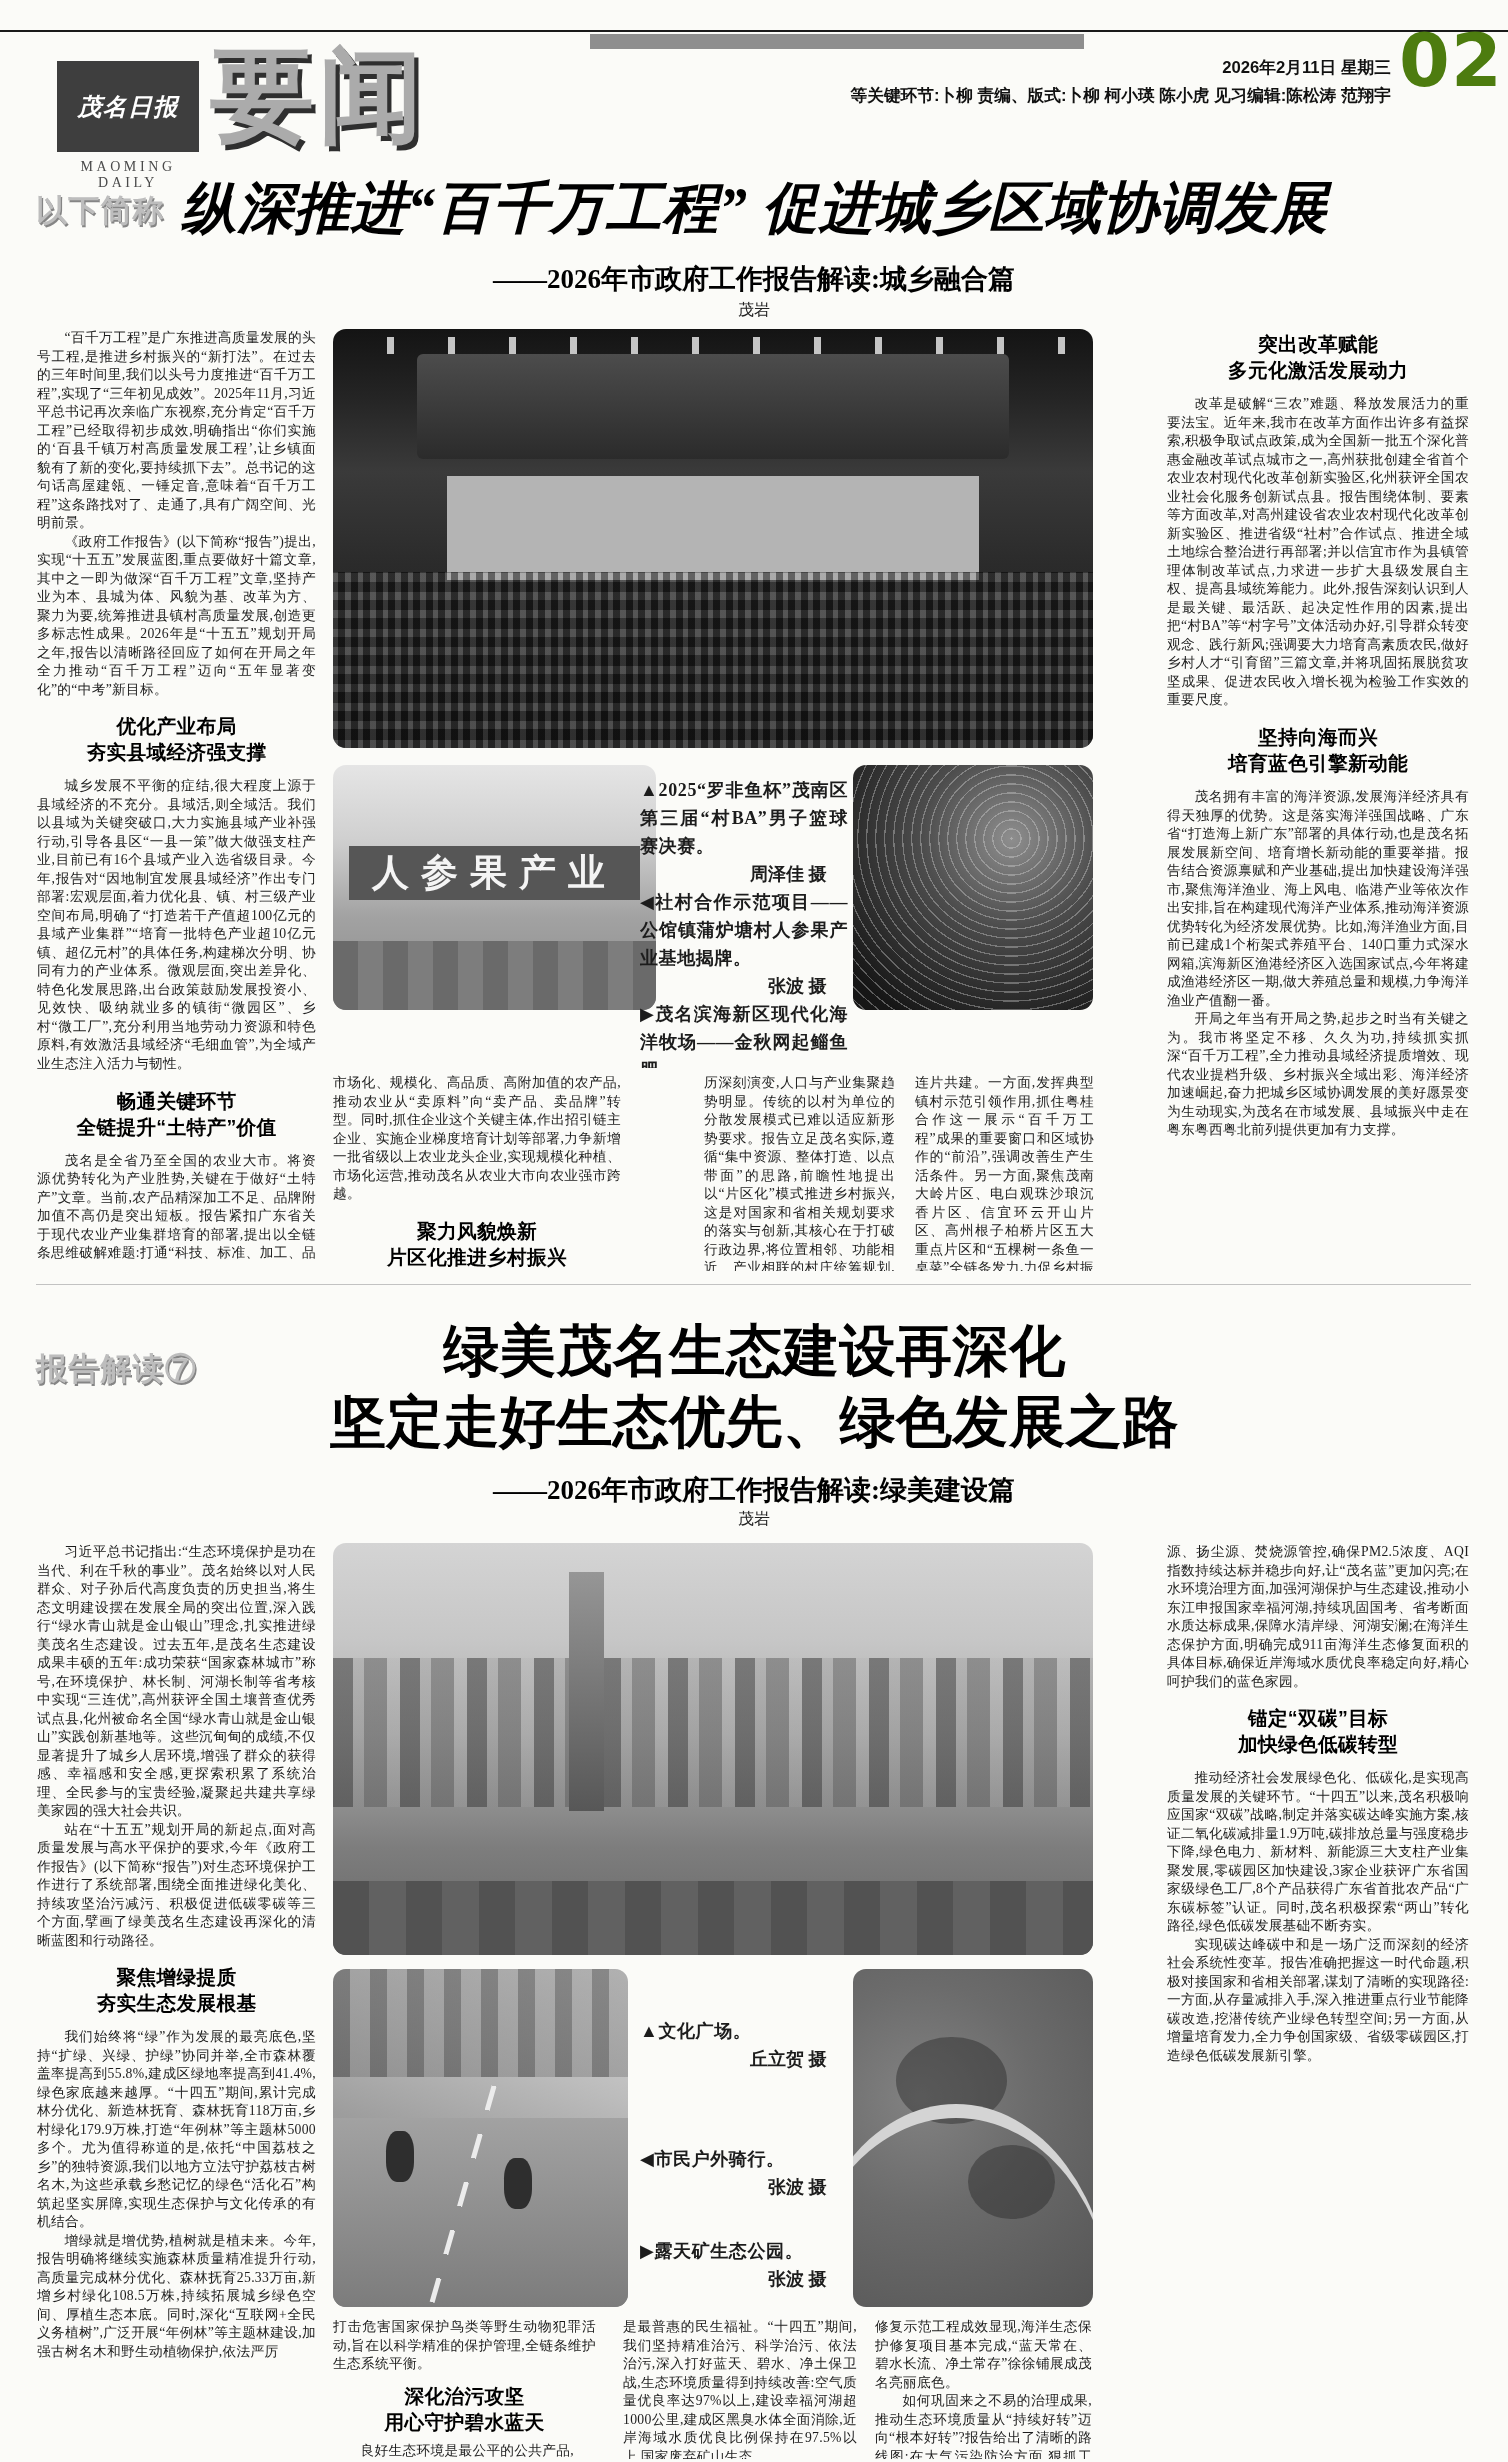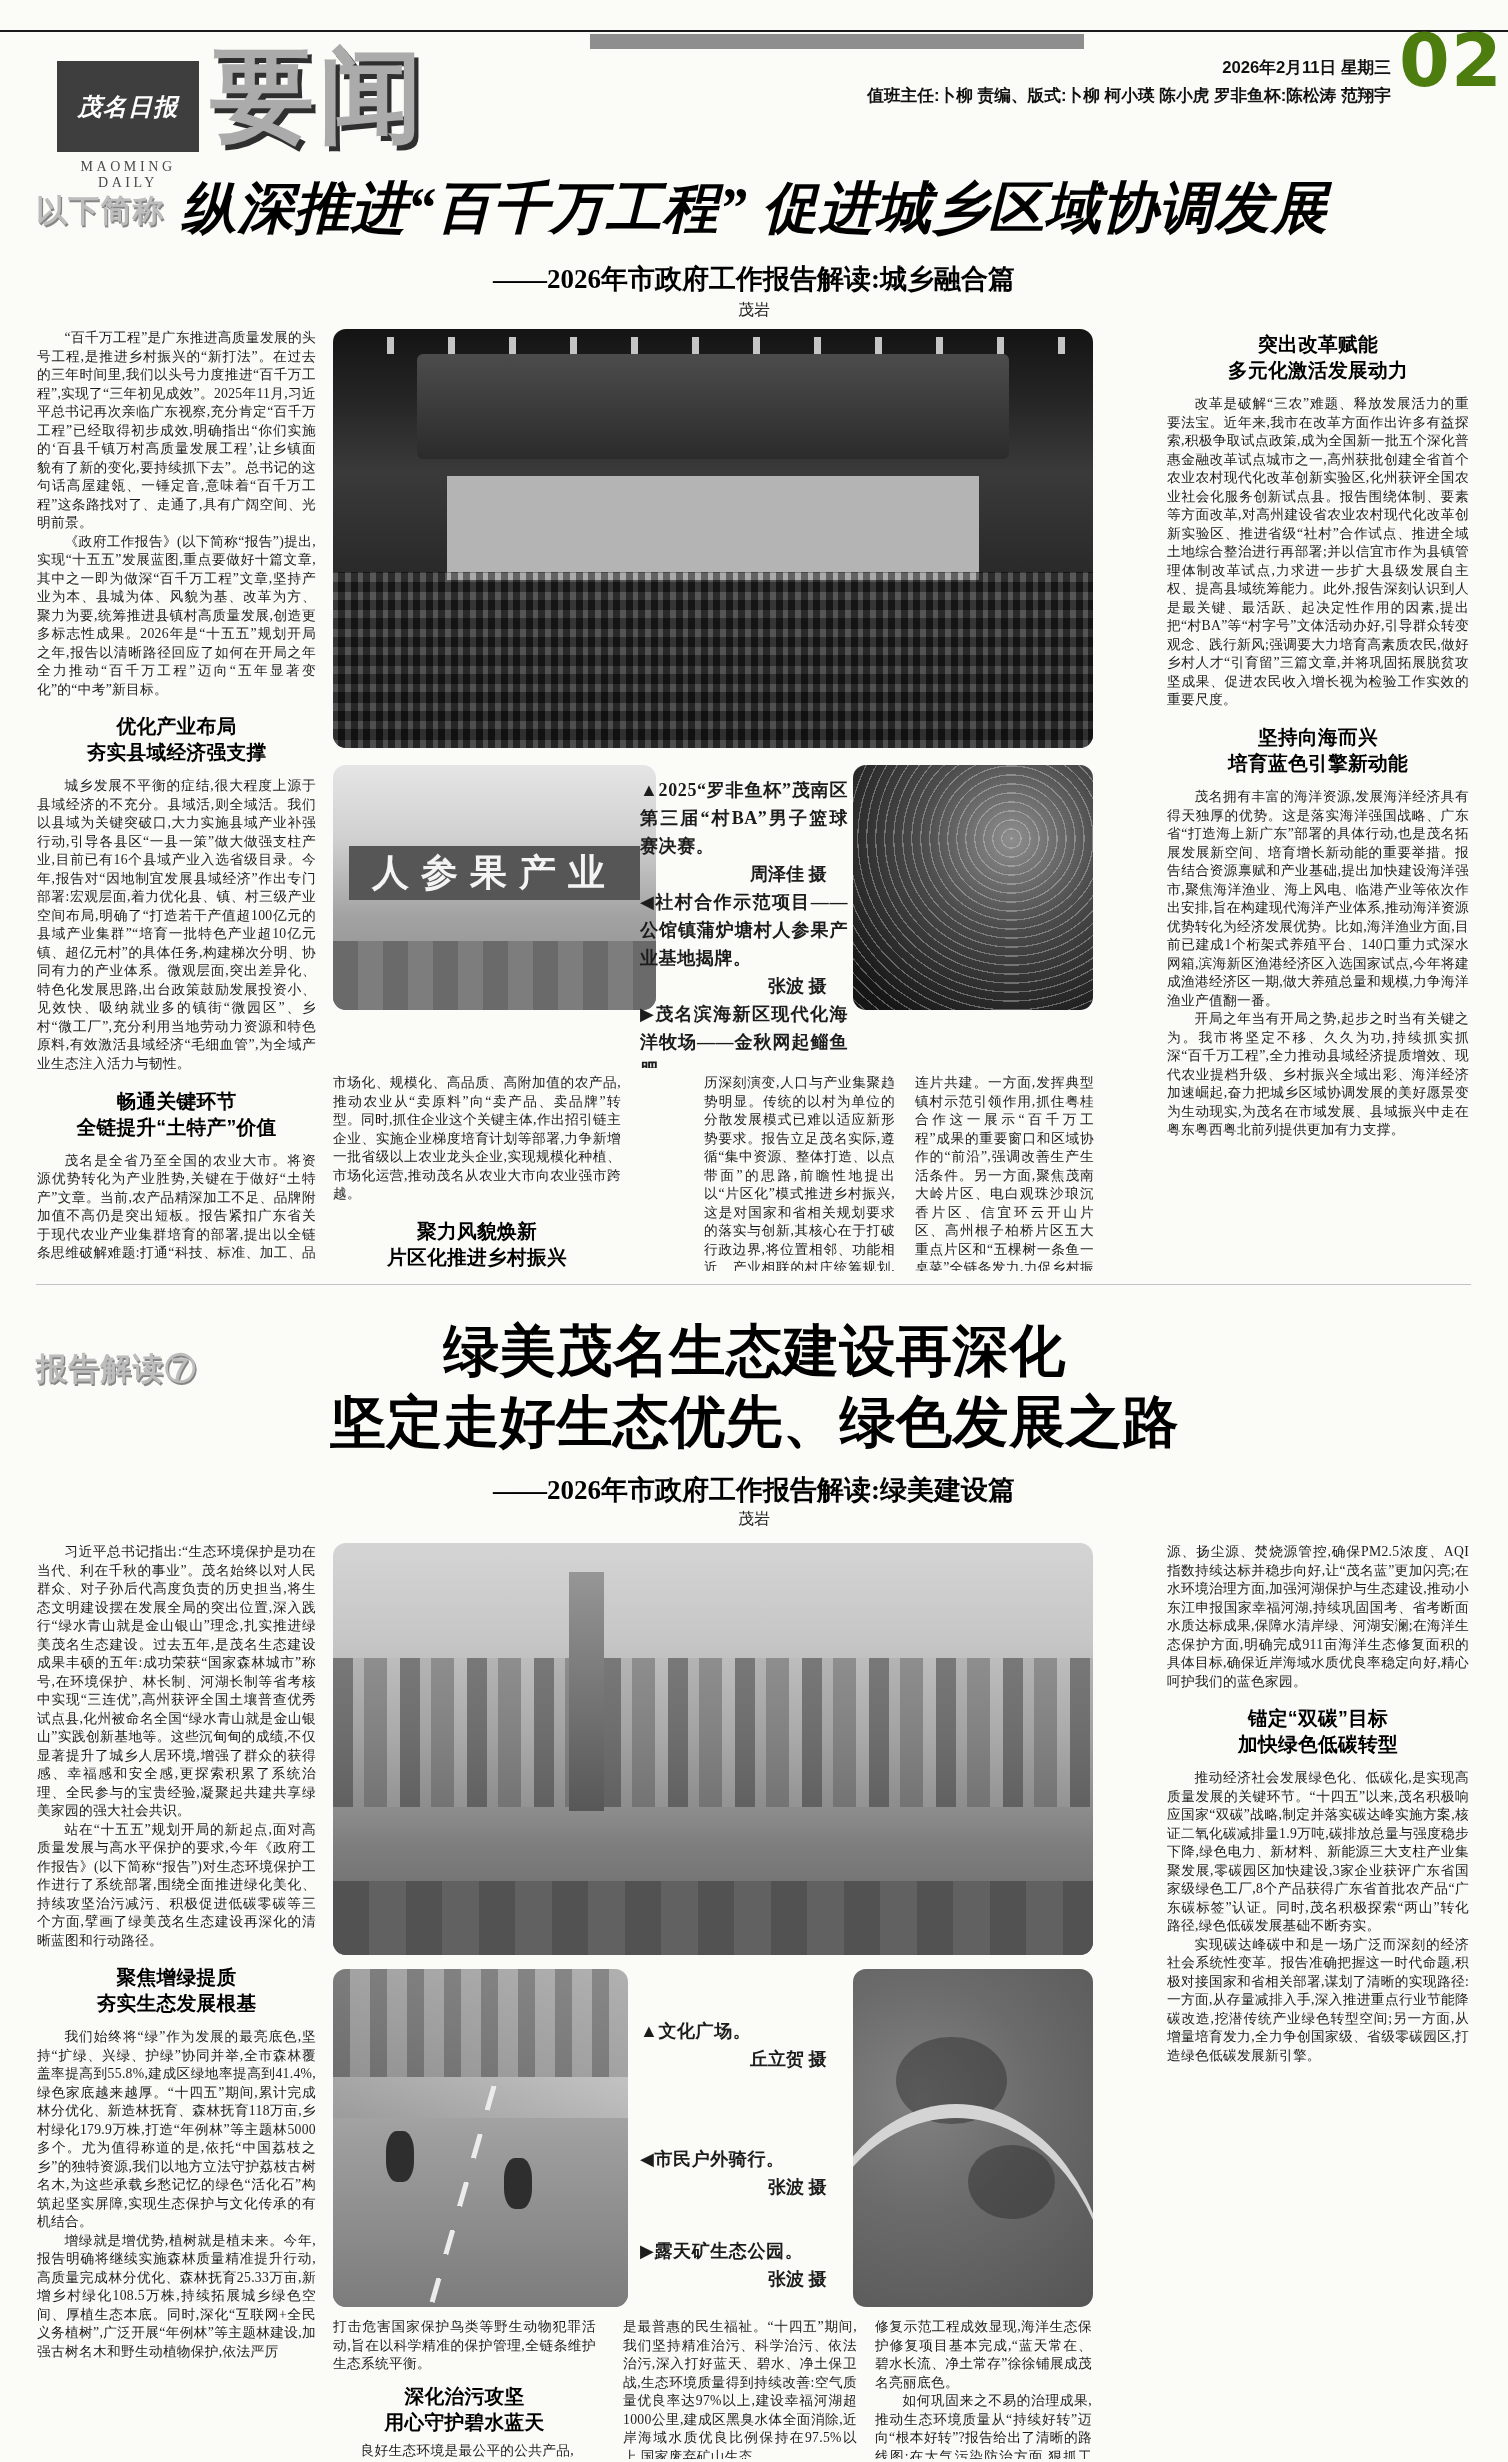--- a/index.html
+++ b/index.html
@@ -94,21 +94,21 @@
 
   <div class="abs top-rule"></div>
   <div class="abs gray-strip"></div>
   <div class="abs masthead-box">
     <span>茂名日报</span>
   </div>
   <div class="abs logo-en">MAOMING DAILY</div>
   <div class="abs section-title">要闻</div>
   <div class="abs dateline">
     <div>2026年2月11日 星期三</div>
-    <div>值班主任:卜柳 责编、版式:卜柳 柯小瑛 陈小虎 罗非鱼杯:陈松涛 范翔宇</div>
+    <div>等关键环节:卜柳 责编、版式:卜柳 柯小瑛 陈小虎 见习编辑:陈松涛 范翔宇</div>
   </div>
   <div class="abs page-no">02</div>
 
   <div class="abs badge" style="left:36px;top:190px;">以下简称</div>
   <div class="abs headline" style="top:177px;font-style:italic;">纵深推进“百千万工程” 促进城乡区域协调发展</div>
   <div class="abs subhead" style="top:261px;">——2026年市政府工作报告解读:城乡融合篇</div>
   <div class="abs author" style="top:300px;">茂岩</div>
 
   <div class="abs body-text" style="left:37px;top:329px;width:279px;height:931px;">
     <p>“百千万工程”是广东推进高质量发展的头号工程,是推进乡村振兴的“新打法”。在过去的三年时间里,我们以头号力度推进“百千万工程”,实现了“三年初见成效”。2025年11月,习近平总书记再次亲临广东视察,充分肯定“百千万工程”已经取得初步成效,明确指出“你们实施的‘百县千镇万村高质量发展工程’,让乡镇面貌有了新的变化,要持续抓下去”。总书记的这句话高屋建瓴、一锤定音,意味着“百千万工程”这条路找对了、走通了,具有广阔空间、光明前景。</p>

